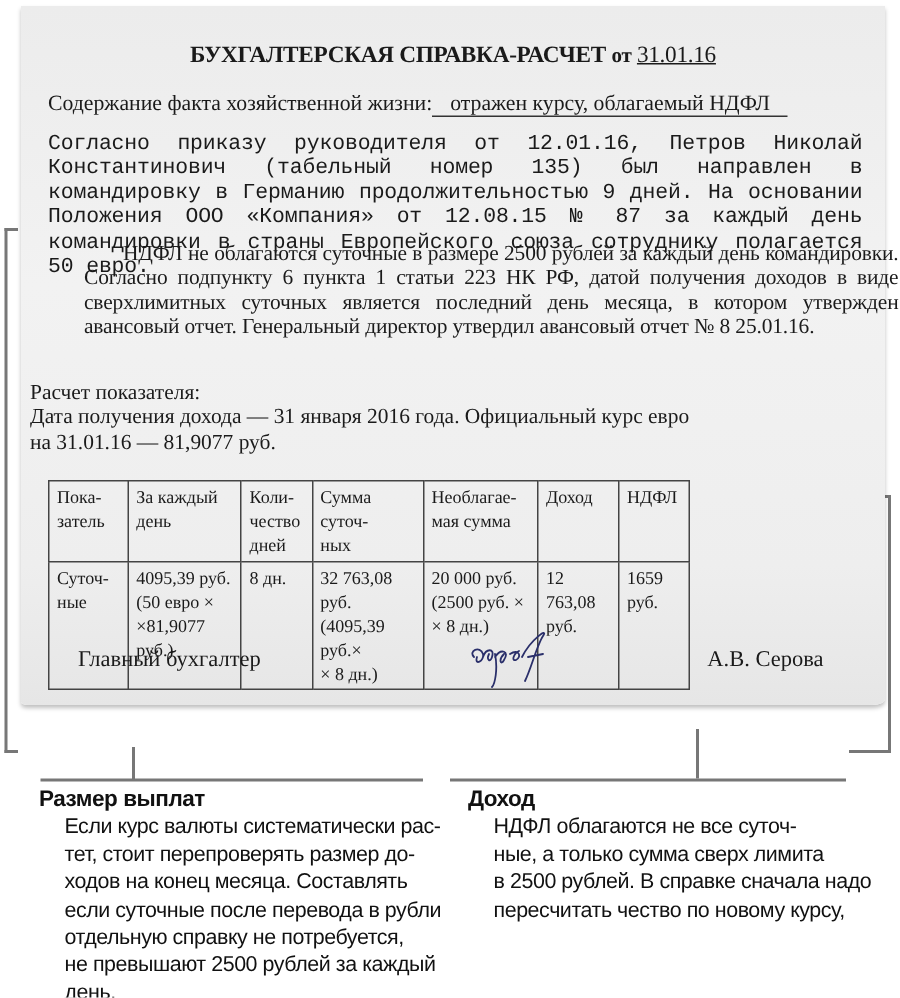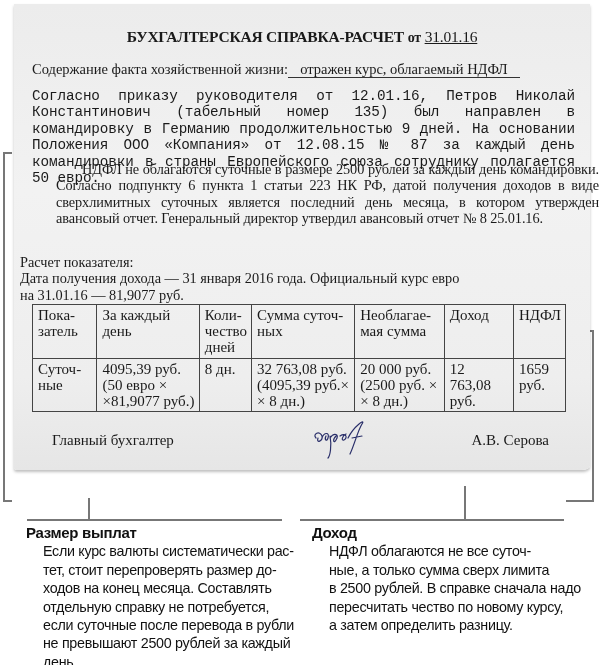--- a/index.html
+++ b/index.html
@@ -76,25 +76,25 @@
       left: 6px;
       top: 250px;
       font-family: "Liberation Serif", serif;
       font-size: 14.3px;
       line-height: 16.4px;
       white-space: nowrap;
     }
     table.calc-table {
       position: absolute;
       left: 18px;
-      top: 300px;
-      width: 534px;
+      top: 316px;
+      width: 428px;
       border-collapse: collapse;
       font-family: "Liberation Serif", serif;
-      font-size: 15px;
+      font-size: 12px;
       line-height: 16px;
     }
     table.calc-table th, table.calc-table td {
       border: 1px solid #444;
       vertical-align: top;
       text-align: left;
       padding: 2px 4px 2px 5px;
       font-weight: normal;
     }
     table.calc-table th { height: 49px; }
@@ -204,21 +204,21 @@
 
 <div class="paper">
 
   <div class="doc-title">
     <span>БУХГАЛТЕРСКАЯ СПРАВКА-РАСЧЕТ</span>
     <span class="ot">от</span>
     <span class="date">31.01.16</span>
   </div>
 
   <div class="fact-line">
-    <span>Содержание факта хозяйственной жизни:</span><span class="fill">отражен курс, облагаемый НДФЛ</span>
+    <span>Содержание факта хозяйственной жизни:</span><span class="fill">отражен курсу, облагаемый НДФЛ</span>
   </div>
 
   <div class="body-text p1">Согласно приказу руководителя от 12.01.16, Петров Николай Константинович (табельный номер 135) был направлен в командировку в Германию продолжительностью 9 дней. На основании Положения ООО «Компания» от 12.08.15 № 87 за каждый день командировки в страны Европейского союза сотруднику полагается 50 евро.</div>
   <div class="body-text p2">НДФЛ не облагаются суточные в размере 2500 рублей за каждый день командировки. Согласно подпункту 6 пункта 1 статьи 223 НК РФ, датой получения доходов в виде сверхлимитных суточных является последний день месяца, в котором утвержден авансовый отчет. Генеральный директор утвердил авансовый отчет № 8 25.01.16.</div>
 
   <div class="calc">
     <div>Расчет показателя:</div>
     <div>Дата получения дохода — 31 января 2016 года. Официальный курс евро</div>
     <div>на 31.01.16 — 81,9077 руб.</div>
   </div>
@@ -298,26 +298,25 @@
   </svg>
 
   <div class="sign-row sign-name">А.В. Серова</div>
 </div>
 
 <div class="note note-left">
   <span class="note-title">Размер выплат</span>
   <span class="note-line">Если курс валюты систематически рас-</span>
   <span class="note-line">тет, стоит перепроверять размер до-</span>
   <span class="note-line">ходов на конец месяца. Составлять</span>
+  <span class="note-line">если суточные после перевода в рубли</span>
   <span class="note-line">отдельную справку не потребуется,</span>
-  <span class="note-line">если суточные после перевода в рубли</span>
   <span class="note-line">не превышают 2500 рублей за каждый</span>
   <span class="note-line">день.</span>
 </div>
 
 <div class="note note-right">
   <span class="note-title">Доход</span>
   <span class="note-line">НДФЛ облагаются не все суточ-</span>
   <span class="note-line">ные, а только сумма сверх лимита</span>
   <span class="note-line">в 2500 рублей. В справке сначала надо</span>
   <span class="note-line">пересчитать чество по новому курсу,</span>
-  <span class="note-line">а затем определить разницу.</span>
 </div>
 
 </body></html>

